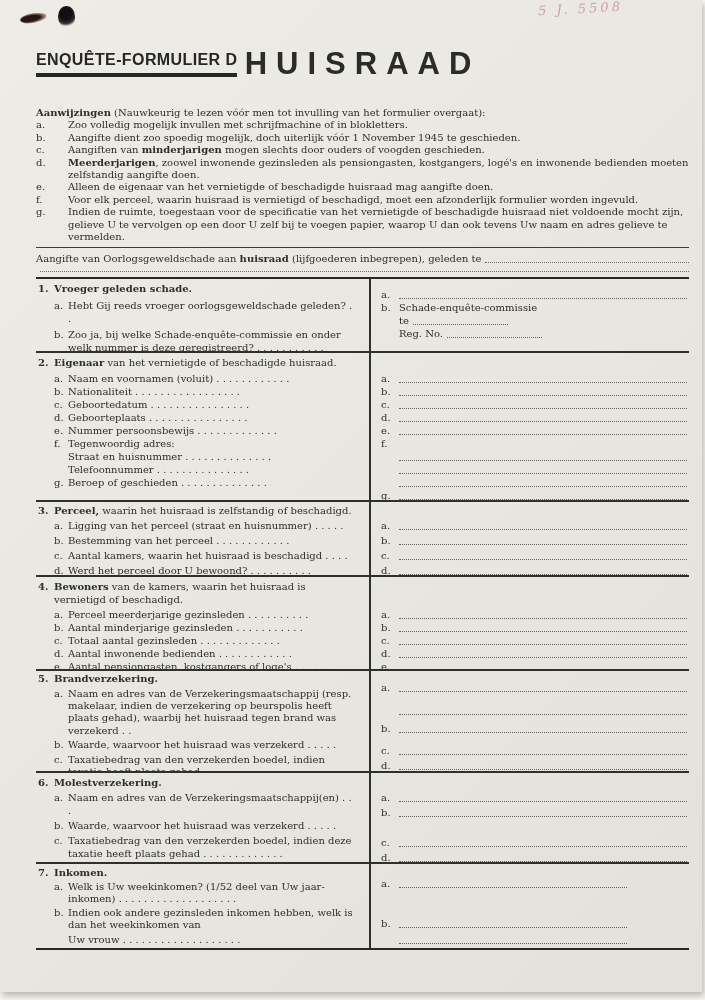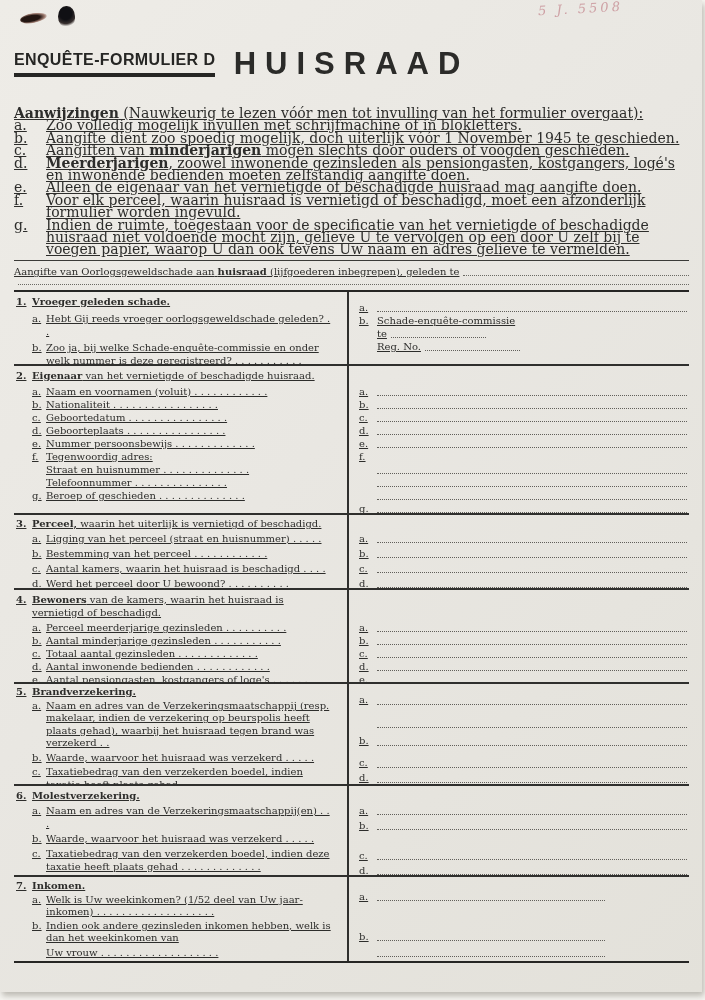--- a/index.html
+++ b/index.html
@@ -1,36 +1,36 @@
 <!DOCTYPE html>
 <html><head>
 <meta charset="utf-8">
 <style>
   html,body{margin:0;padding:0;}
   body{width:705px;height:1000px;background:#f6f5f1;font-family:"DejaVu Serif",serif;color:#2d2d2b;position:relative;overflow:hidden;}
   .paper{position:absolute;left:0;top:0;right:3px;bottom:8px;background:linear-gradient(135deg,#eeece7 0%,#e9e7e2 45%,#e3e1da 100%);box-shadow:2px 4px 6px rgba(120,115,105,.45);}
-  .content{position:absolute;left:14px;right:13px;top:0;text-decoration:underline;}
+  .content{position:absolute;left:36px;right:13px;top:0;}
 
   
   .blot1{position:absolute;left:20px;top:13px;width:27px;height:10px;border-radius:50%;transform:rotate(-10deg);background:radial-gradient(ellipse at 40% 50%,#241713 0 40%,rgba(110,55,40,.6) 62%,rgba(110,55,40,0) 75%);}
   .blot2{position:absolute;left:58px;top:6px;width:17px;height:22px;border-radius:50% 50% 45% 55%;background:radial-gradient(circle at 45% 35%,#101014 0 35%,#38302f 58%,rgba(56,48,47,0) 74%);}
   .hw{position:absolute;left:538px;top:1px;font-style:italic;font-size:13px;letter-spacing:3px;color:rgba(187,112,122,.6);transform:rotate(-3deg);white-space:nowrap;}
 
   
   .hdr{position:relative;height:52px;margin-top:46px;font-family:"Liberation Sans",sans-serif;}
   .form-code{position:absolute;left:0;top:5px;font-weight:bold;font-size:16px;letter-spacing:.4px;color:#262624;padding-bottom:4px;border-bottom:4px solid #262624;}
   .title{position:absolute;left:150px;right:150px;top:0;text-align:center;font-weight:bold;font-size:31px;letter-spacing:9px;color:#2b2b29;}
   .no-block{position:absolute;right:0;top:4px;width:116px;font-weight:bold;color:#262624;}
   .no-top{display:flex;align-items:flex-end;padding-bottom:4px;border-bottom:2px solid #262624;}
   .no-label{font-size:15px;line-height:15px;}
   .no-fill{flex:1;border-bottom:1px dotted #77756f;margin:0 0 3px 5px;height:8px;}
   .no-note{font-size:10.5px;letter-spacing:1.6px;margin-top:3px;white-space:nowrap;}
 
   
-  .instr{margin-top:9px;font-size:14px;line-height:12.4px;}
+  .instr{margin-top:9px;font-size:10px;line-height:12.4px;}
   .instr-item{display:flex;}
   .ii-l{width:16px;flex:none;}
   .ii-t{flex:1;margin-left:16px;}
   b{font-weight:bold;}
 
   .rule-thin{border-top:1px solid #3b3b38;margin-top:4px;}
   .decl{margin-top:5px;font-size:10px;line-height:11.8px;}
   .d-flex{display:flex;}
   .fillgrow{flex:1;border-bottom:1px dotted #6b6a64;margin:0 0 2px 4px;}
   .mb5{margin-bottom:6px;}
@@ -239,21 +239,21 @@
               <span class="a-l">g.</span>
               <span class="a-fill"></span>
             </div>
         </div>
       </div>
 
       <div class="sec" style="height:75px">
         <div class="sec-l" style="padding-top:2px">
           <div class="sec-head">
               <span class="sh-num">3.</span>
-              <span class="sh-t"><b>Perceel,</b><span> waarin het uiterlijk is vernietigd of beschadigd.</span></span>
+              <span class="sh-t"><b>Perceel,</b><span> waarin het huisraad is zelfstandig of beschadigd.</span></span>
             </div>
           <div class="q-row" style="margin-top:2px">
               <span class="q-l">a.</span>
               <span class="q-t">Ligging van het perceel (straat en huisnummer) . . . . .</span>
             </div>
           <div class="q-row" style="margin-top:2px">
               <span class="q-l">b.</span>
               <span class="q-t">Bestemming van het perceel . . . . . . . . . . . .</span>
             </div>
           <div class="q-row" style="margin-top:2px">

